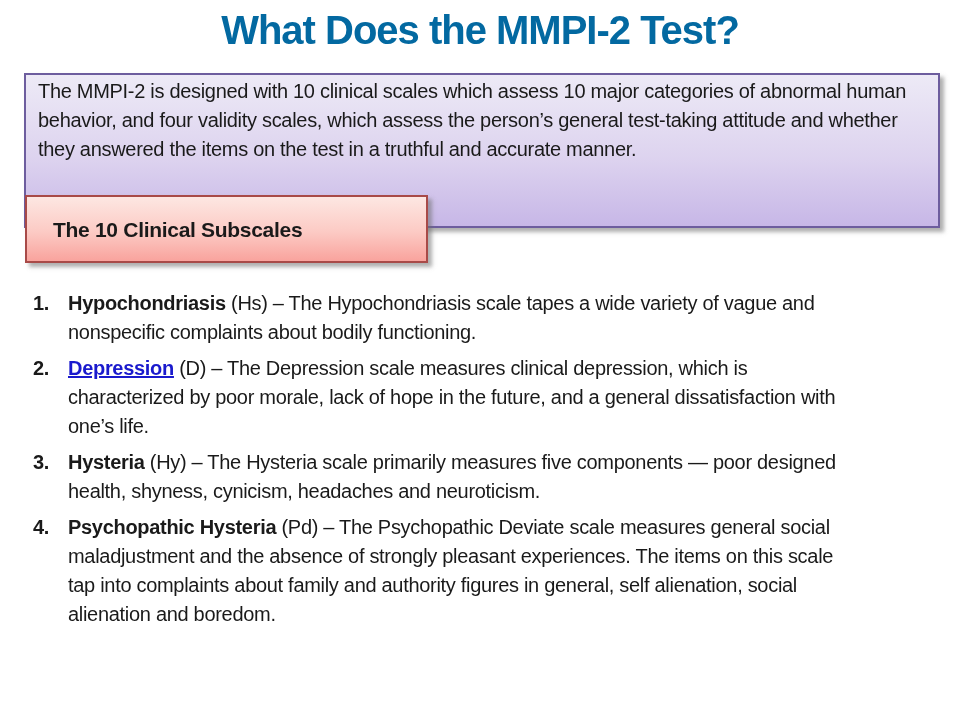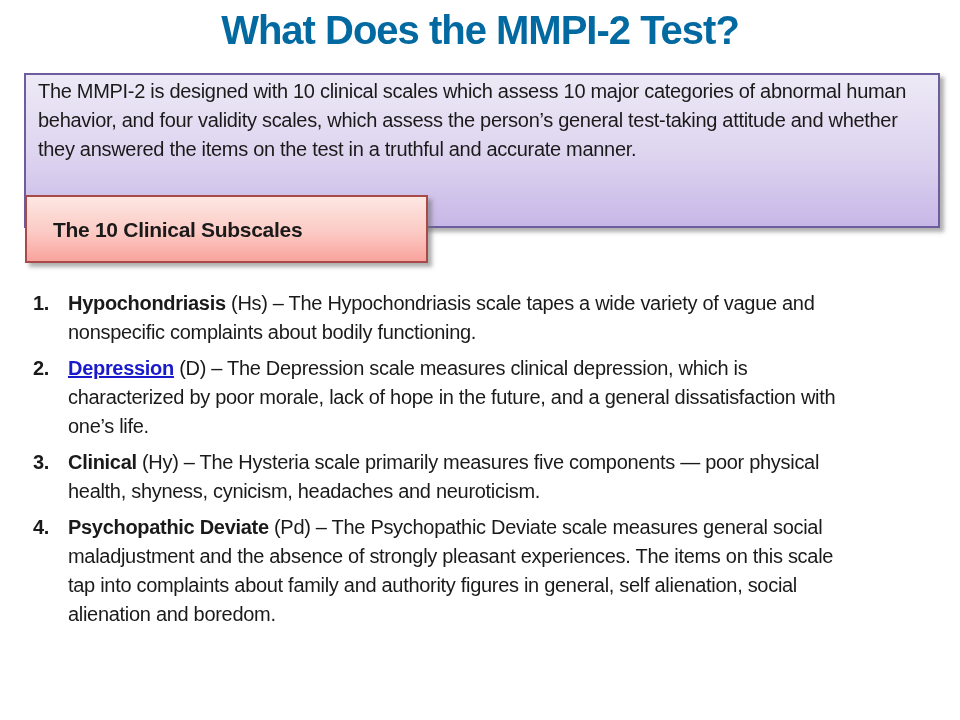--- a/index.html
+++ b/index.html
@@ -132,22 +132,22 @@
       <div class="list-item">
         <span class="num">1.</span>
         <div class="item-body"><span class="term">Hypochondriasis</span><span> (Hs) – The Hypochondriasis scale tapes a wide variety of vague and nonspecific complaints about bodily functioning.</span></div>
       </div>
       <div class="list-item">
         <span class="num">2.</span>
         <div class="item-body"><a class="term link" href="#">Depression</a><span> (D) – The Depression scale measures clinical depression, which is characterized by poor morale, lack of hope in the future, and a general dissatisfaction with one’s life.</span></div>
       </div>
       <div class="list-item">
         <span class="num">3.</span>
-        <div class="item-body"><span class="term">Clinical</span><span> (Hy) – The Hysteria scale primarily measures five components — poor physical health, shyness, cynicism, headaches and neuroticism.</span></div>
+        <div class="item-body"><span class="term">Hysteria</span><span> (Hy) – The Hysteria scale primarily measures five components — poor designed health, shyness, cynicism, headaches and neuroticism.</span></div>
       </div>
       <div class="list-item">
         <span class="num">4.</span>
-        <div class="item-body"><span class="term">Psychopathic Deviate</span><span> (Pd) – The Psychopathic Deviate scale measures general social maladjustment and the absence of strongly pleasant experiences. The items on this scale tap into complaints about family and authority figures in general, self alienation, social alienation and boredom.</span></div>
+        <div class="item-body"><span class="term">Psychopathic Hysteria</span><span> (Pd) – The Psychopathic Deviate scale measures general social maladjustment and the absence of strongly pleasant experiences. The items on this scale tap into complaints about family and authority figures in general, self alienation, social alienation and boredom.</span></div>
       </div>
     </div>
 
 
 </div>
 
 </body></html>

